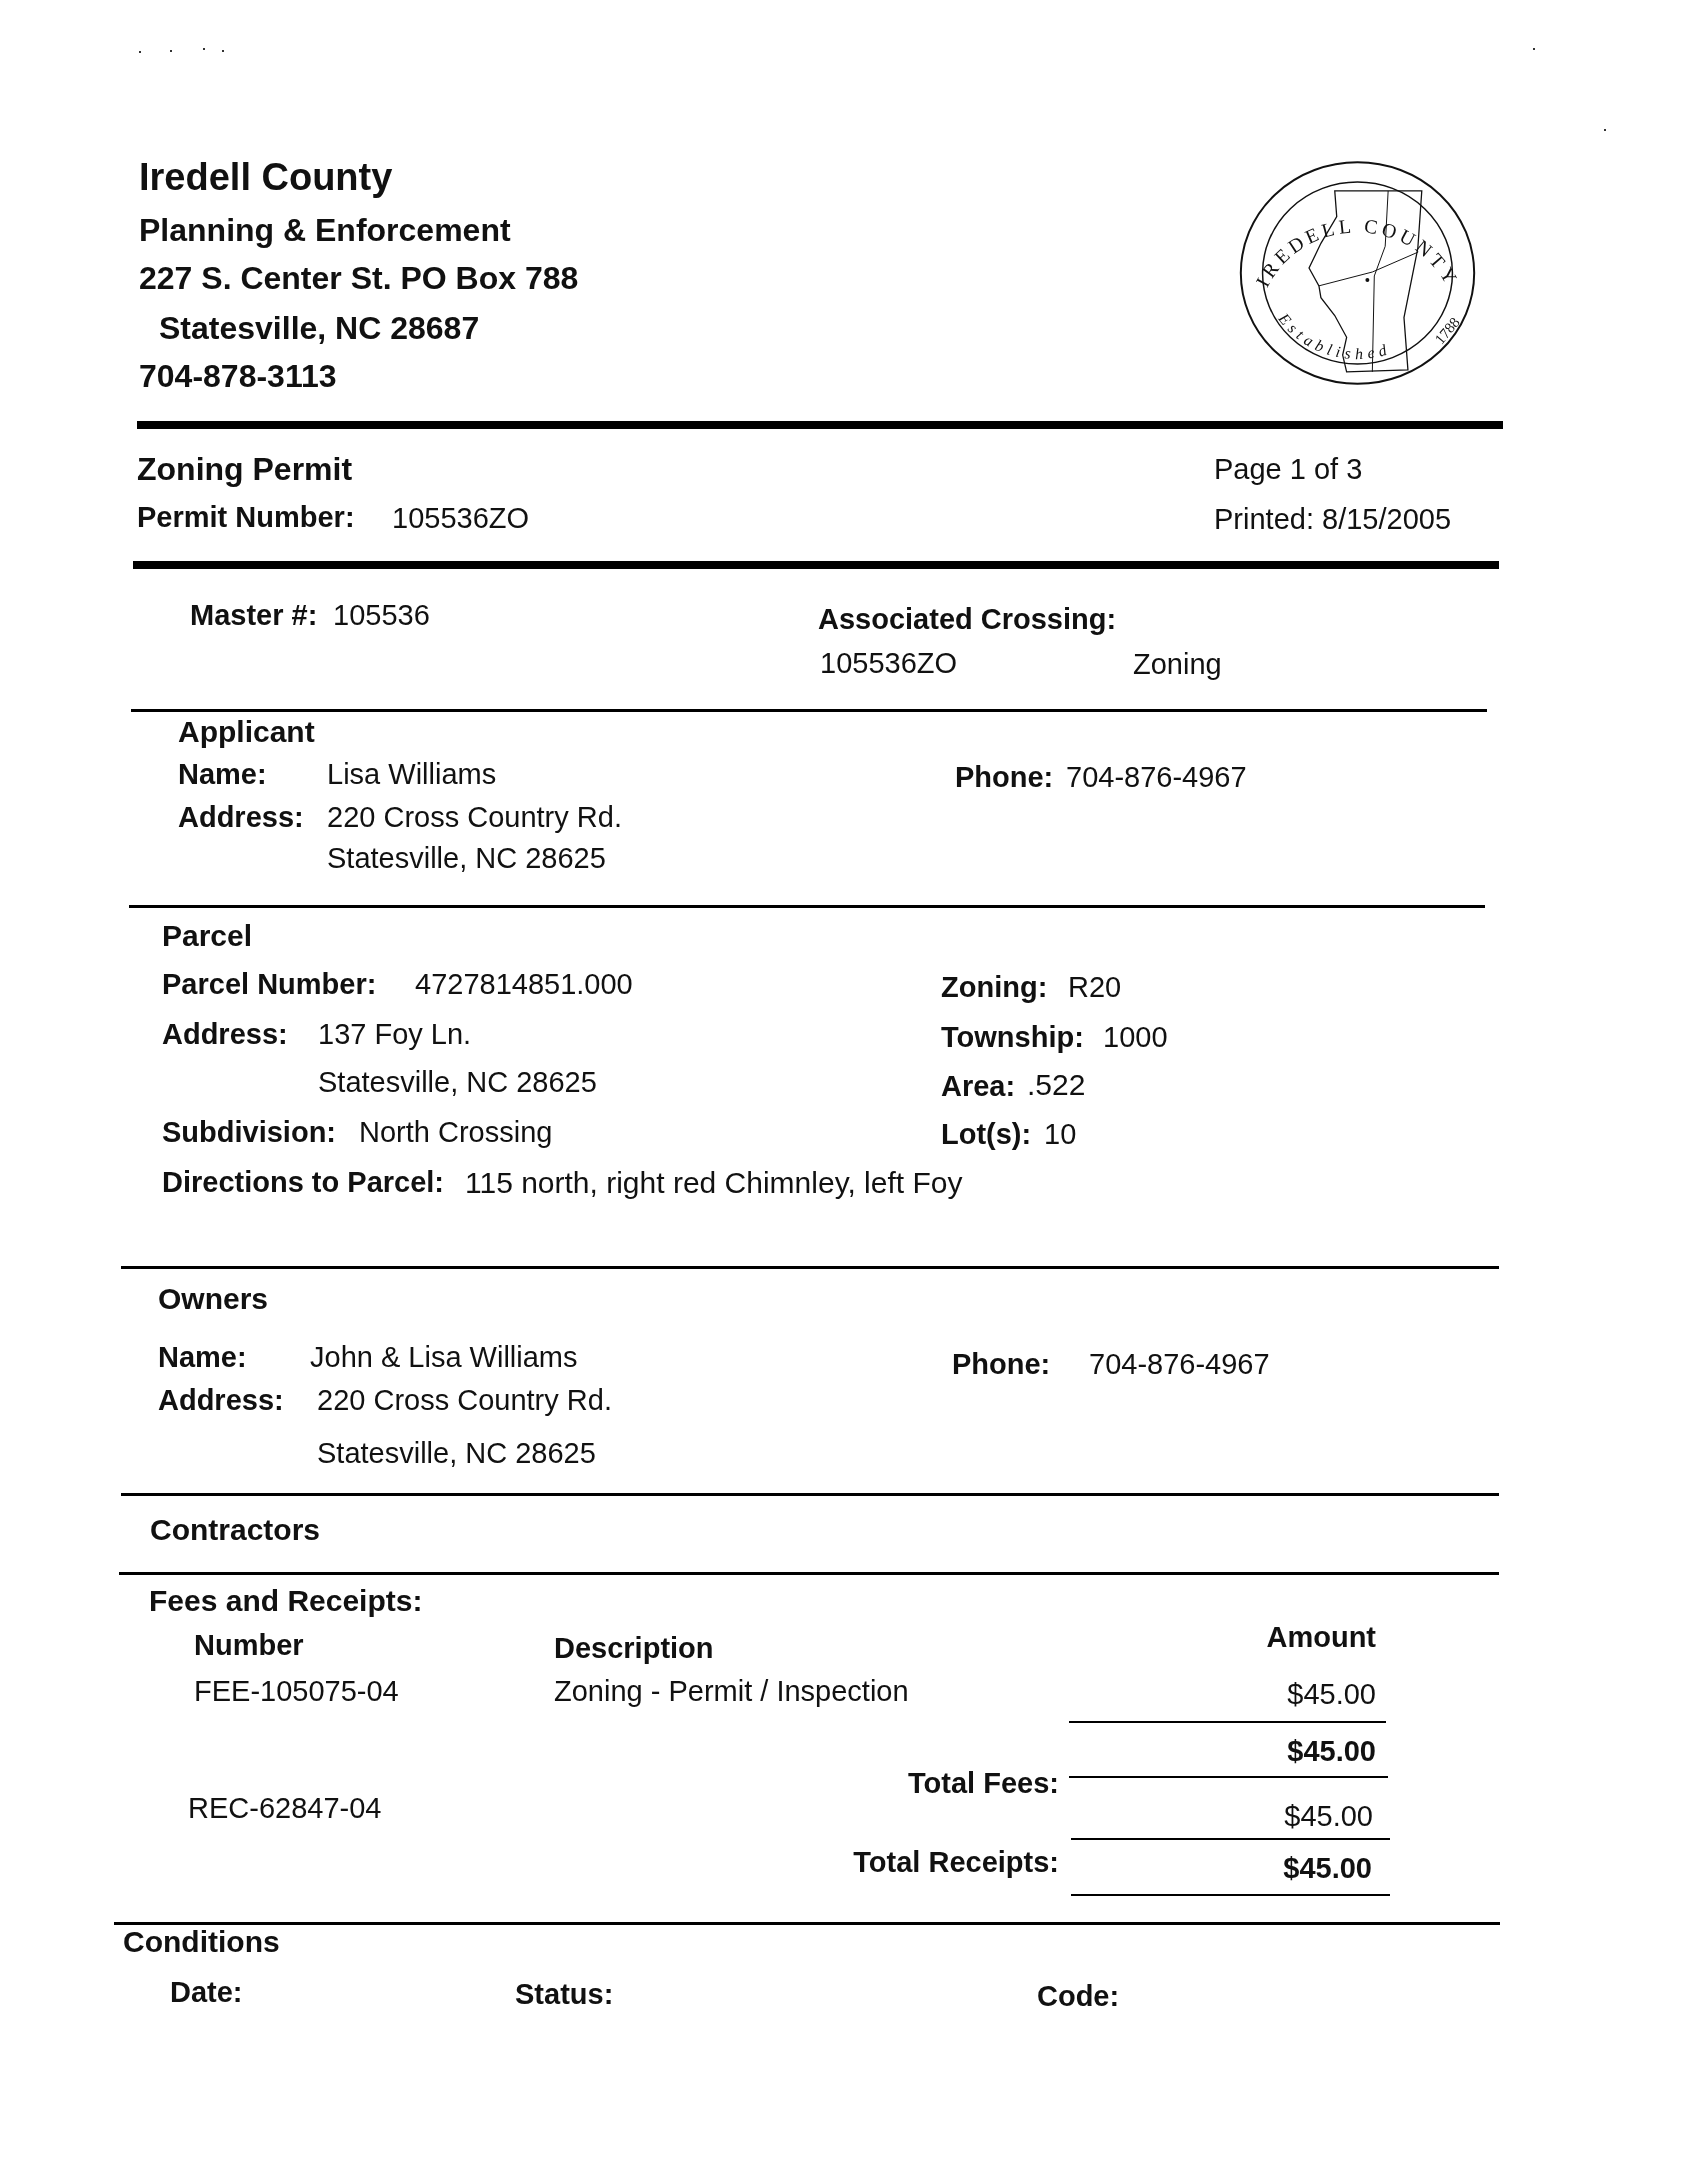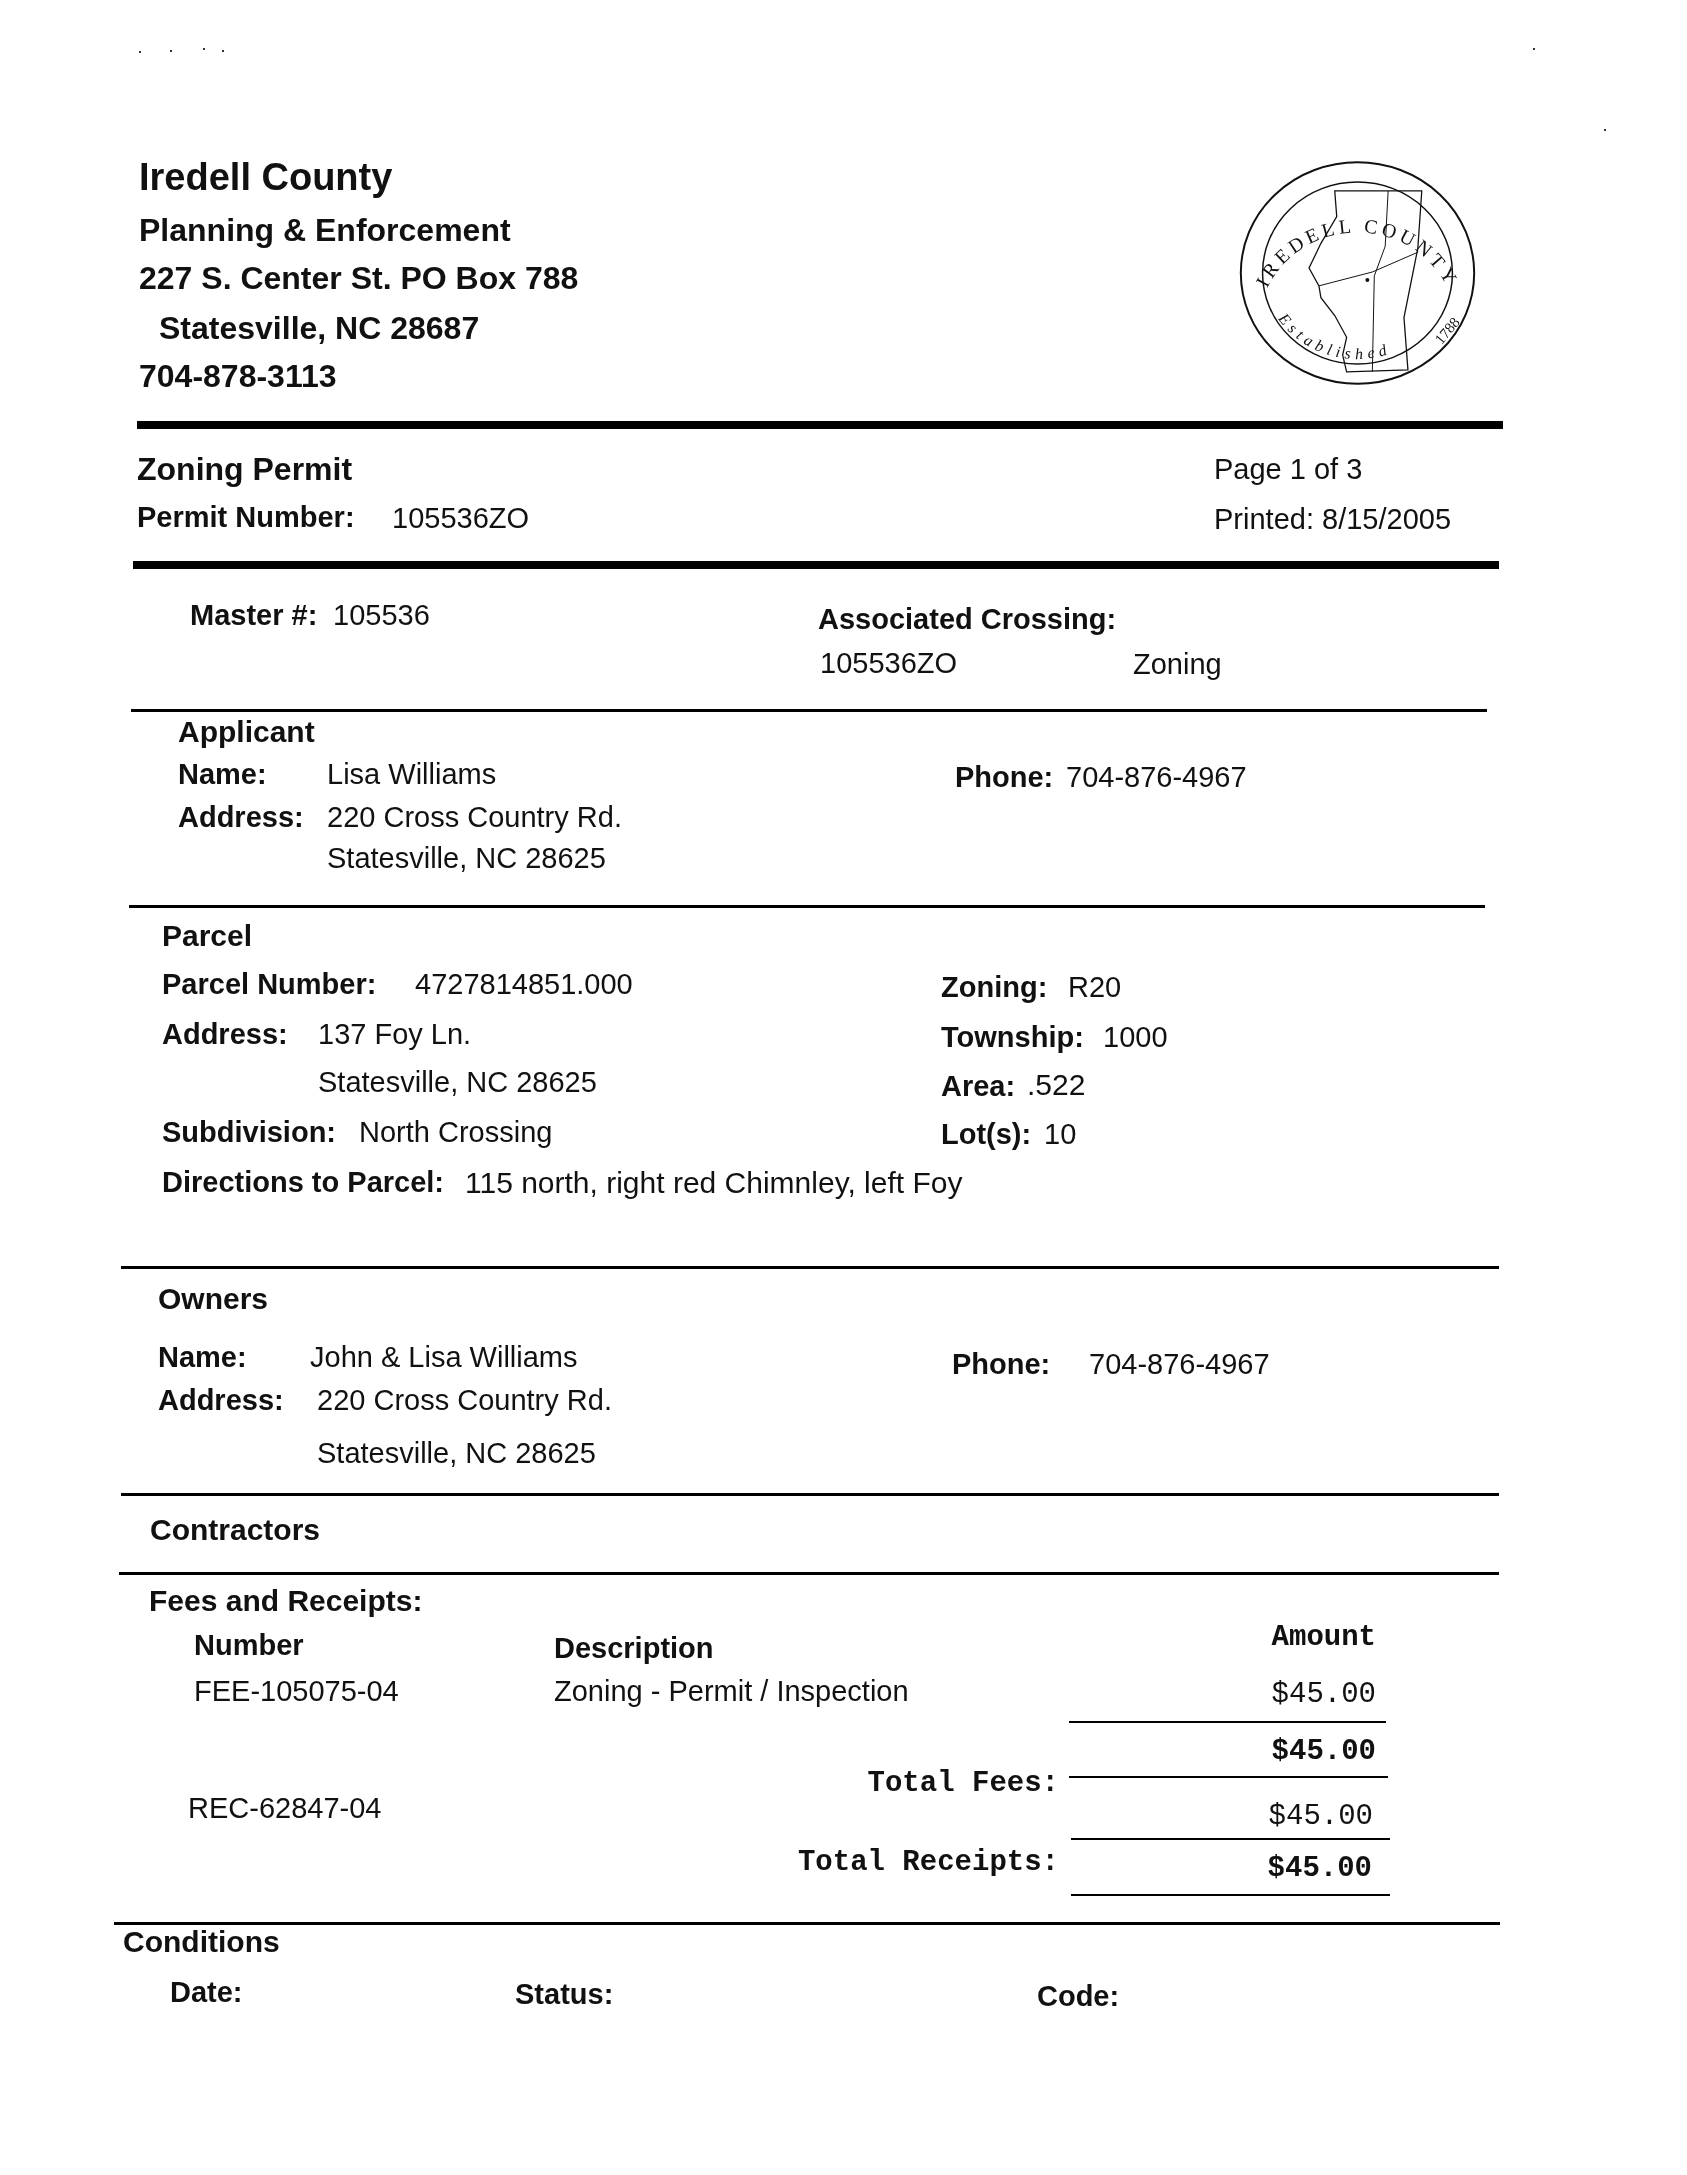--- a/index.html
+++ b/index.html
@@ -8,21 +8,21 @@
   .abs { position: absolute; white-space: nowrap; line-height: 1; }
   .b { font-weight: bold; }
   .h1 { font-size: 38px; font-weight: bold; }
   .h2 { font-size: 32px; font-weight: bold; }
   .t30 { font-size: 30px; }
   .t29 { font-size: 29px; }
   .rule { position: absolute; background: #000; }
   .thick { height: 8px; }
   .thin { height: 3px; }
   .hair { height: 2px; }
-  .right { text-align: right; font-family: Liberation Mono, monospace; }
+  .right { text-align: right; }
   .seal { position: absolute; left: 1224px; top: 149px; width: 267px; height: 248px; }
   .speck { position: absolute; width: 2px; height: 2px; background: #333; }
 </style>
 </head>
 <body>
 
 <div class="abs h1" style="left:139px; top:158px;">Iredell County</div>
 <div class="abs h2" style="left:139px; top:214px;">Planning &amp; Enforcement</div>
 <div class="abs h2" style="left:139px; top:262px;">227 S. Center St.  PO Box 788</div>
 <div class="abs h2" style="left:139px; top:312px;margin-left:20px;">Statesville, NC 28687</div>

